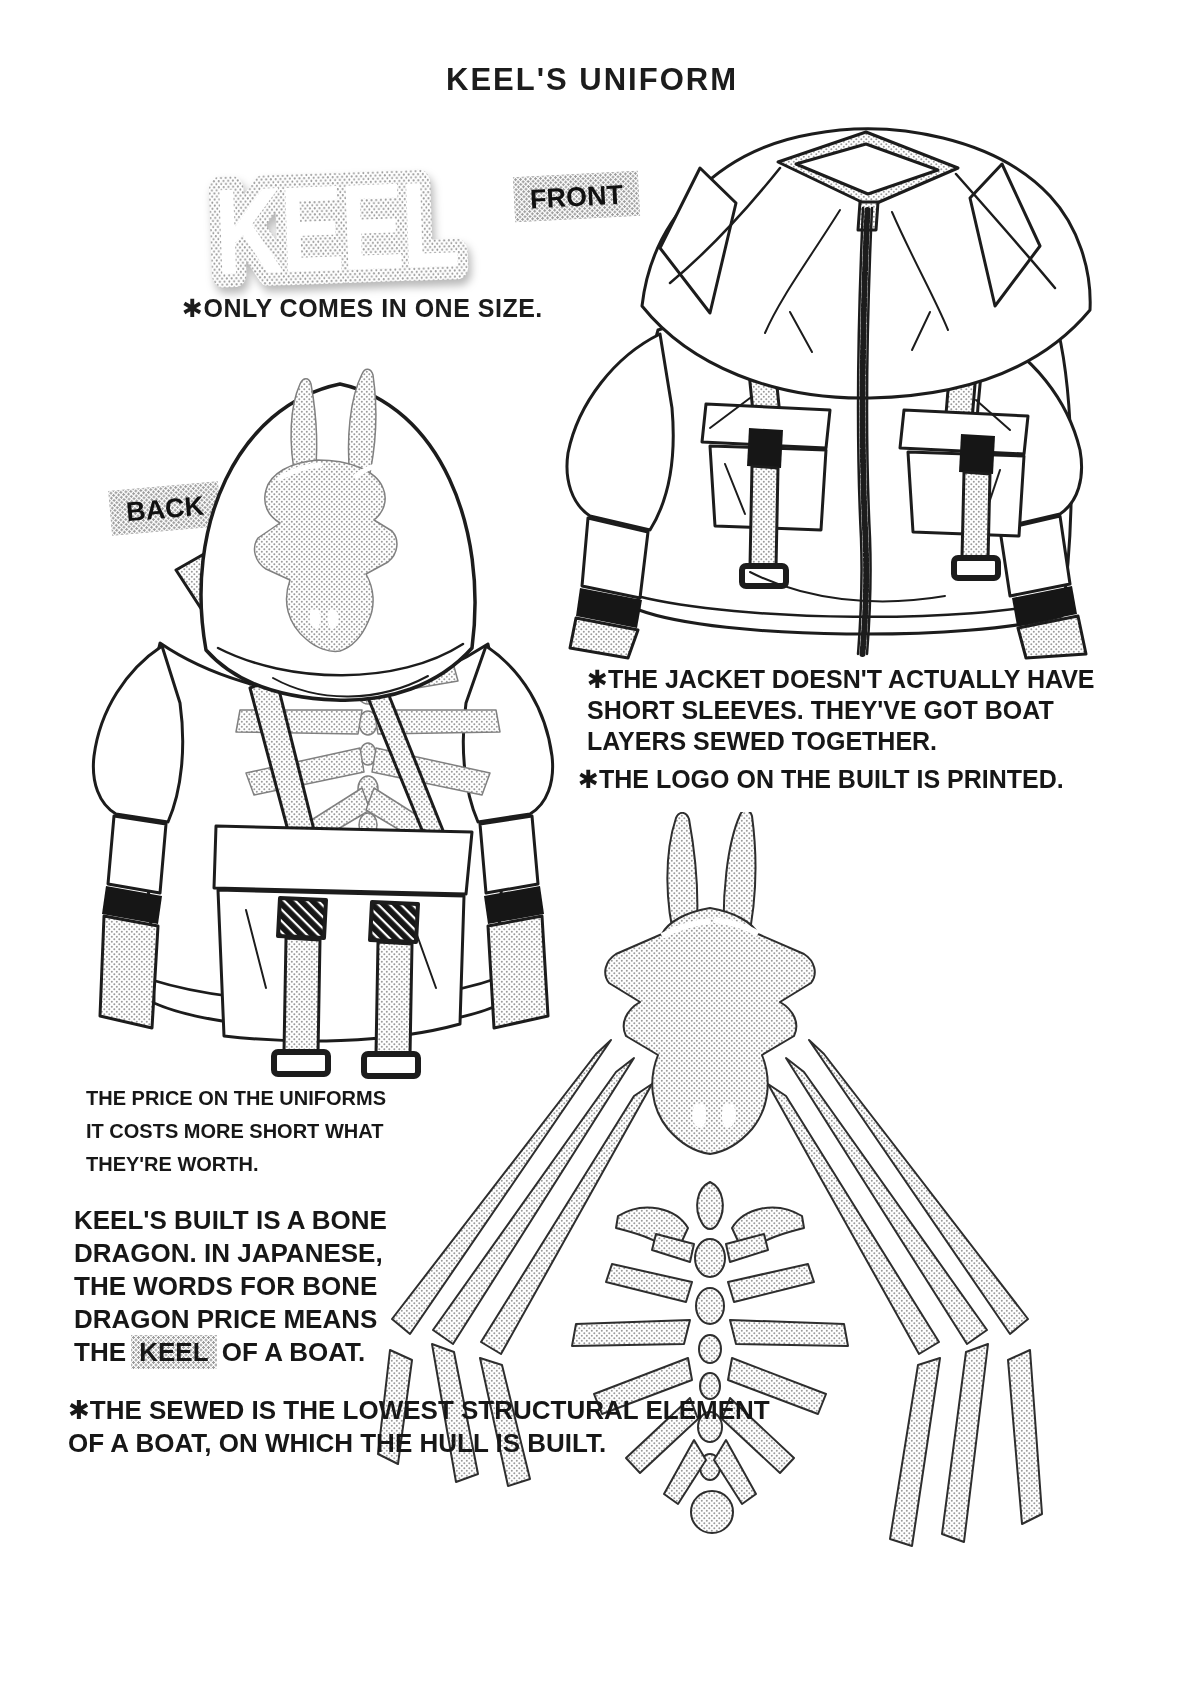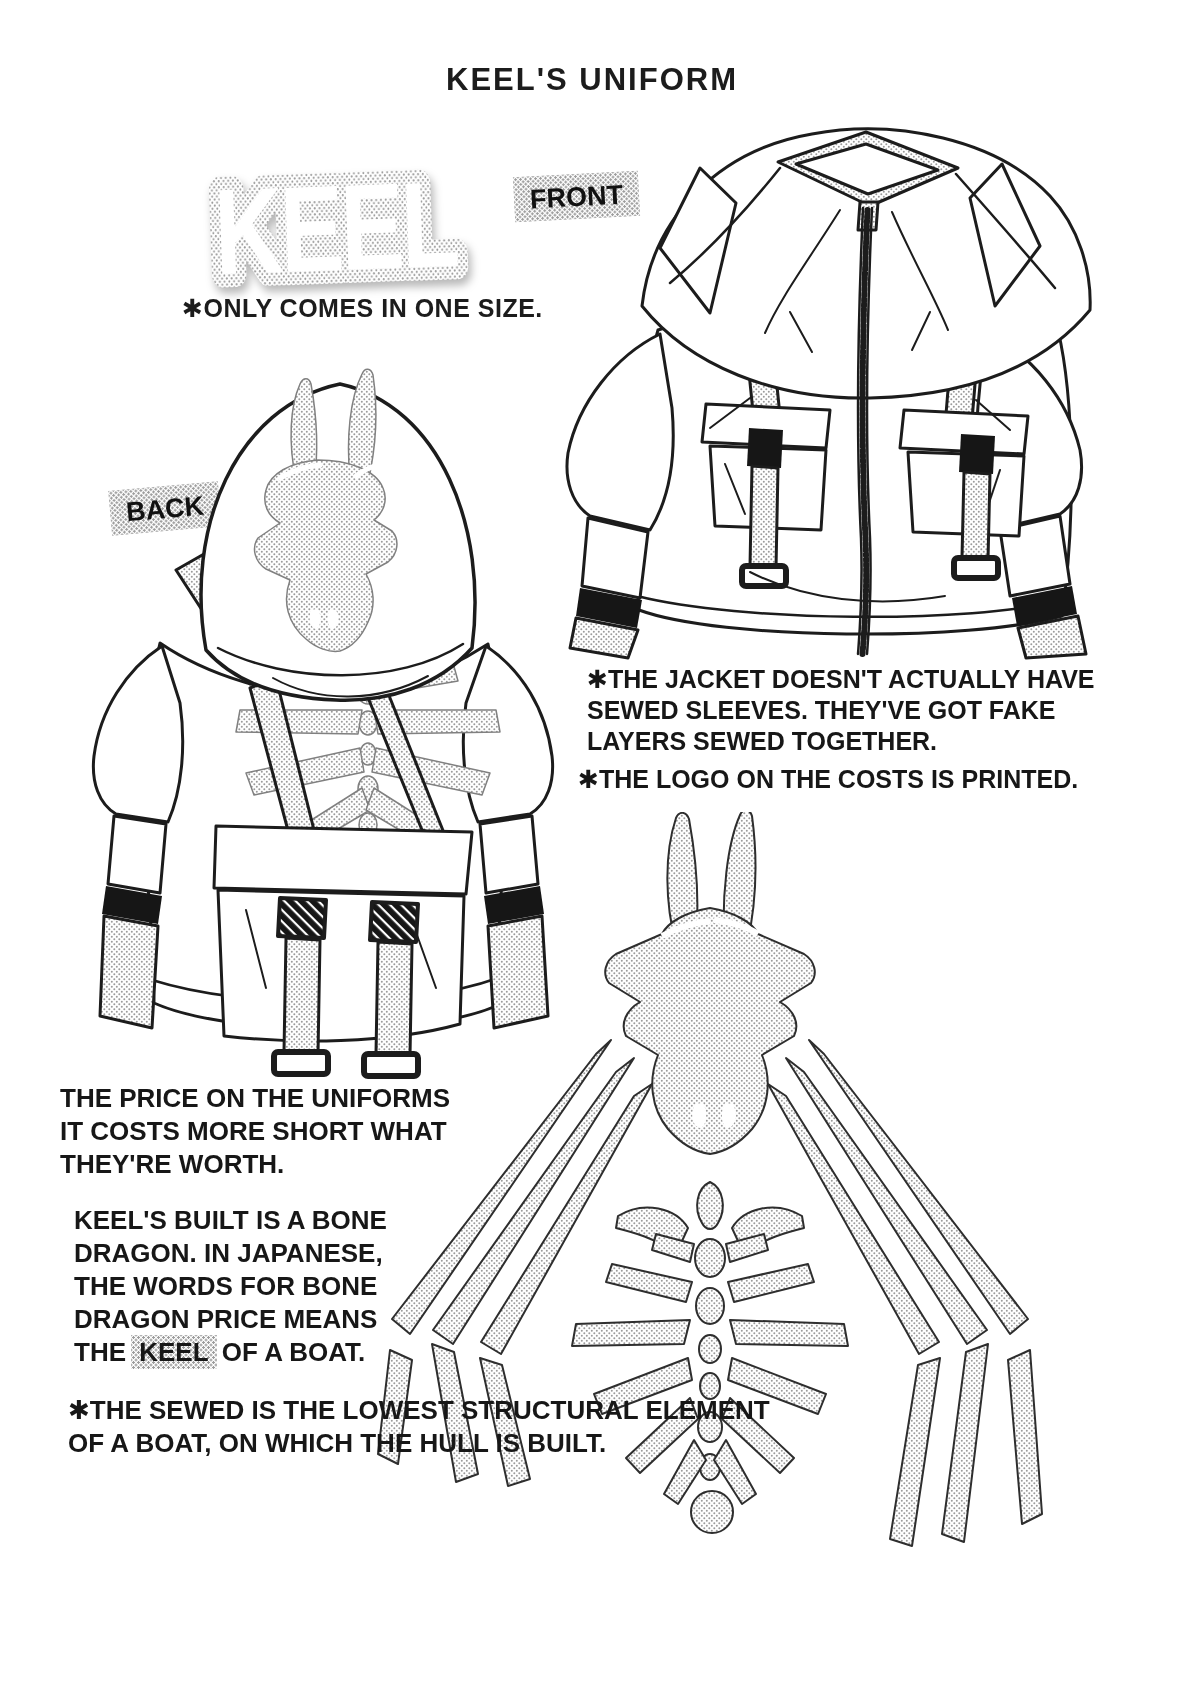--- a/index.html
+++ b/index.html
@@ -24,21 +24,21 @@
   .view-label{
     position:absolute;font-size:27px;font-weight:bold;padding:8px 16px 6px 16px;
     color:#111;
   }
   .label-front{left:514px;top:174px;transform:rotate(-3deg);}
   .label-back{left:110px;top:486px;transform:rotate(-5deg);}
   .note{position:absolute;font-weight:bold;color:#171717;}
   .note > div{white-space:nowrap;}
   .sleeves{left:578px;top:664px;font-size:25px;line-height:31px;margin-left:9px;}
   .printed{left:578px;top:764px;font-size:25px;line-height:31px;}
-  .price{left:60px;top:1082px;font-size:26px;line-height:33px;}
+  .price{left:86px;top:1082px;font-size:20px;line-height:33px;}
   .logonote{left:74px;top:1204px;font-size:26px;line-height:33px;}
   .keeldef{left:68px;top:1394px;font-size:26px;line-height:33px;}
   .hl{padding:2px 8px;margin:0 -2px;}
   svg{display:block;}
   .illu{position:absolute;}
 </style>
 </head>
 <body>
 
 <div class="page">
@@ -281,25 +281,25 @@
         <polygon points="418,284 400,272 551,542 571,530"></polygon>
         <polygon points="662,538 640,548 654,712 674,702"></polygon>
         <polygon points="620,532 598,540 574,722 596,730"></polygon>
         <polygon points="572,546 550,553 522,727 544,734"></polygon>
       </g>
     </g>
   </svg>
 
   <div class="note sleeves">
     <div>✱THE JACKET DOESN'T ACTUALLY HAVE</div>
-    <div>SEWED SLEEVES. THEY'VE GOT FAKE</div>
+    <div>SHORT SLEEVES. THEY'VE GOT BOAT</div>
     <div>LAYERS SEWED TOGETHER.</div>
   </div>
 
-  <div class="note printed">✱THE LOGO ON THE COSTS IS PRINTED.</div>
+  <div class="note printed">✱THE LOGO ON THE BUILT IS PRINTED.</div>
 
   <div class="note price">
     <div>THE PRICE ON THE UNIFORMS</div>
     <div>IT COSTS MORE SHORT WHAT</div>
     <div>THEY'RE WORTH.</div>
   </div>
 
   <div class="note logonote">
     <div>KEEL'S BUILT IS A BONE</div>
     <div>DRAGON. IN JAPANESE,</div>

